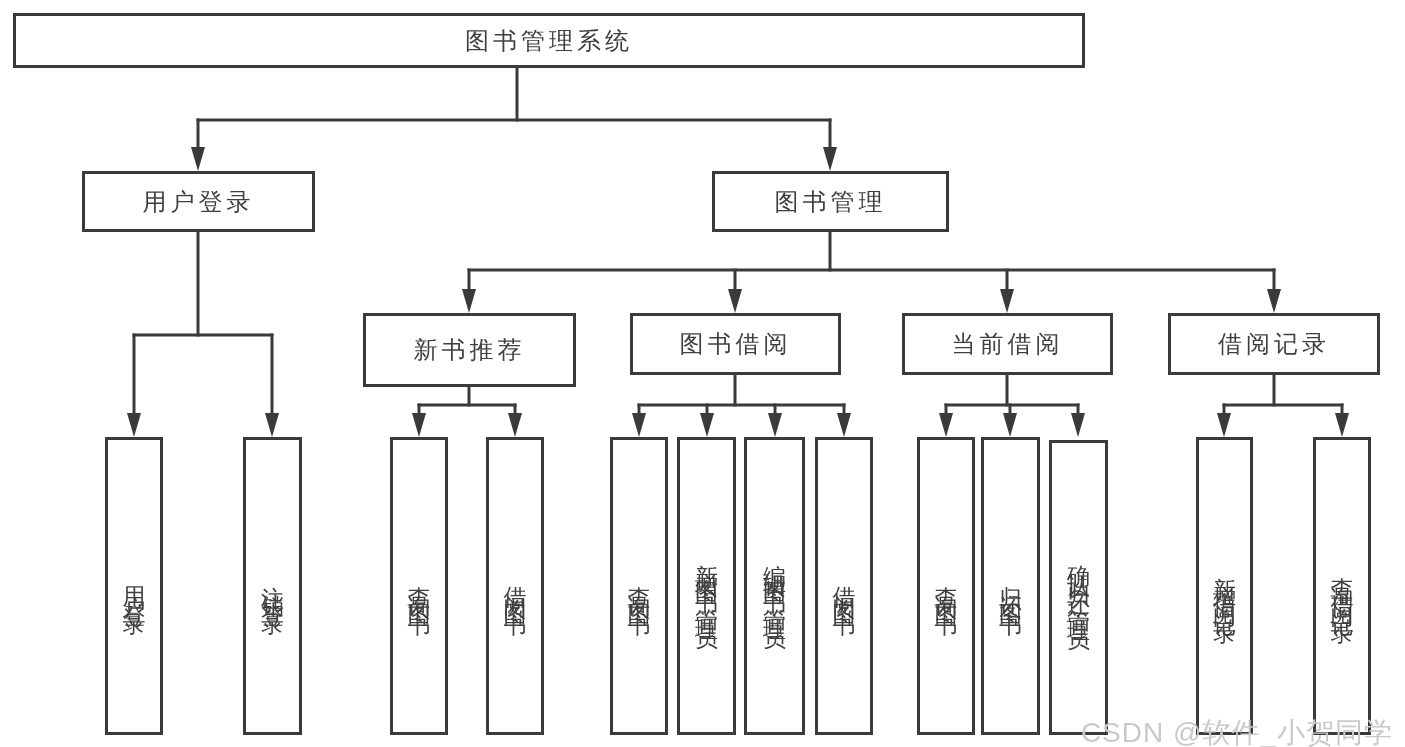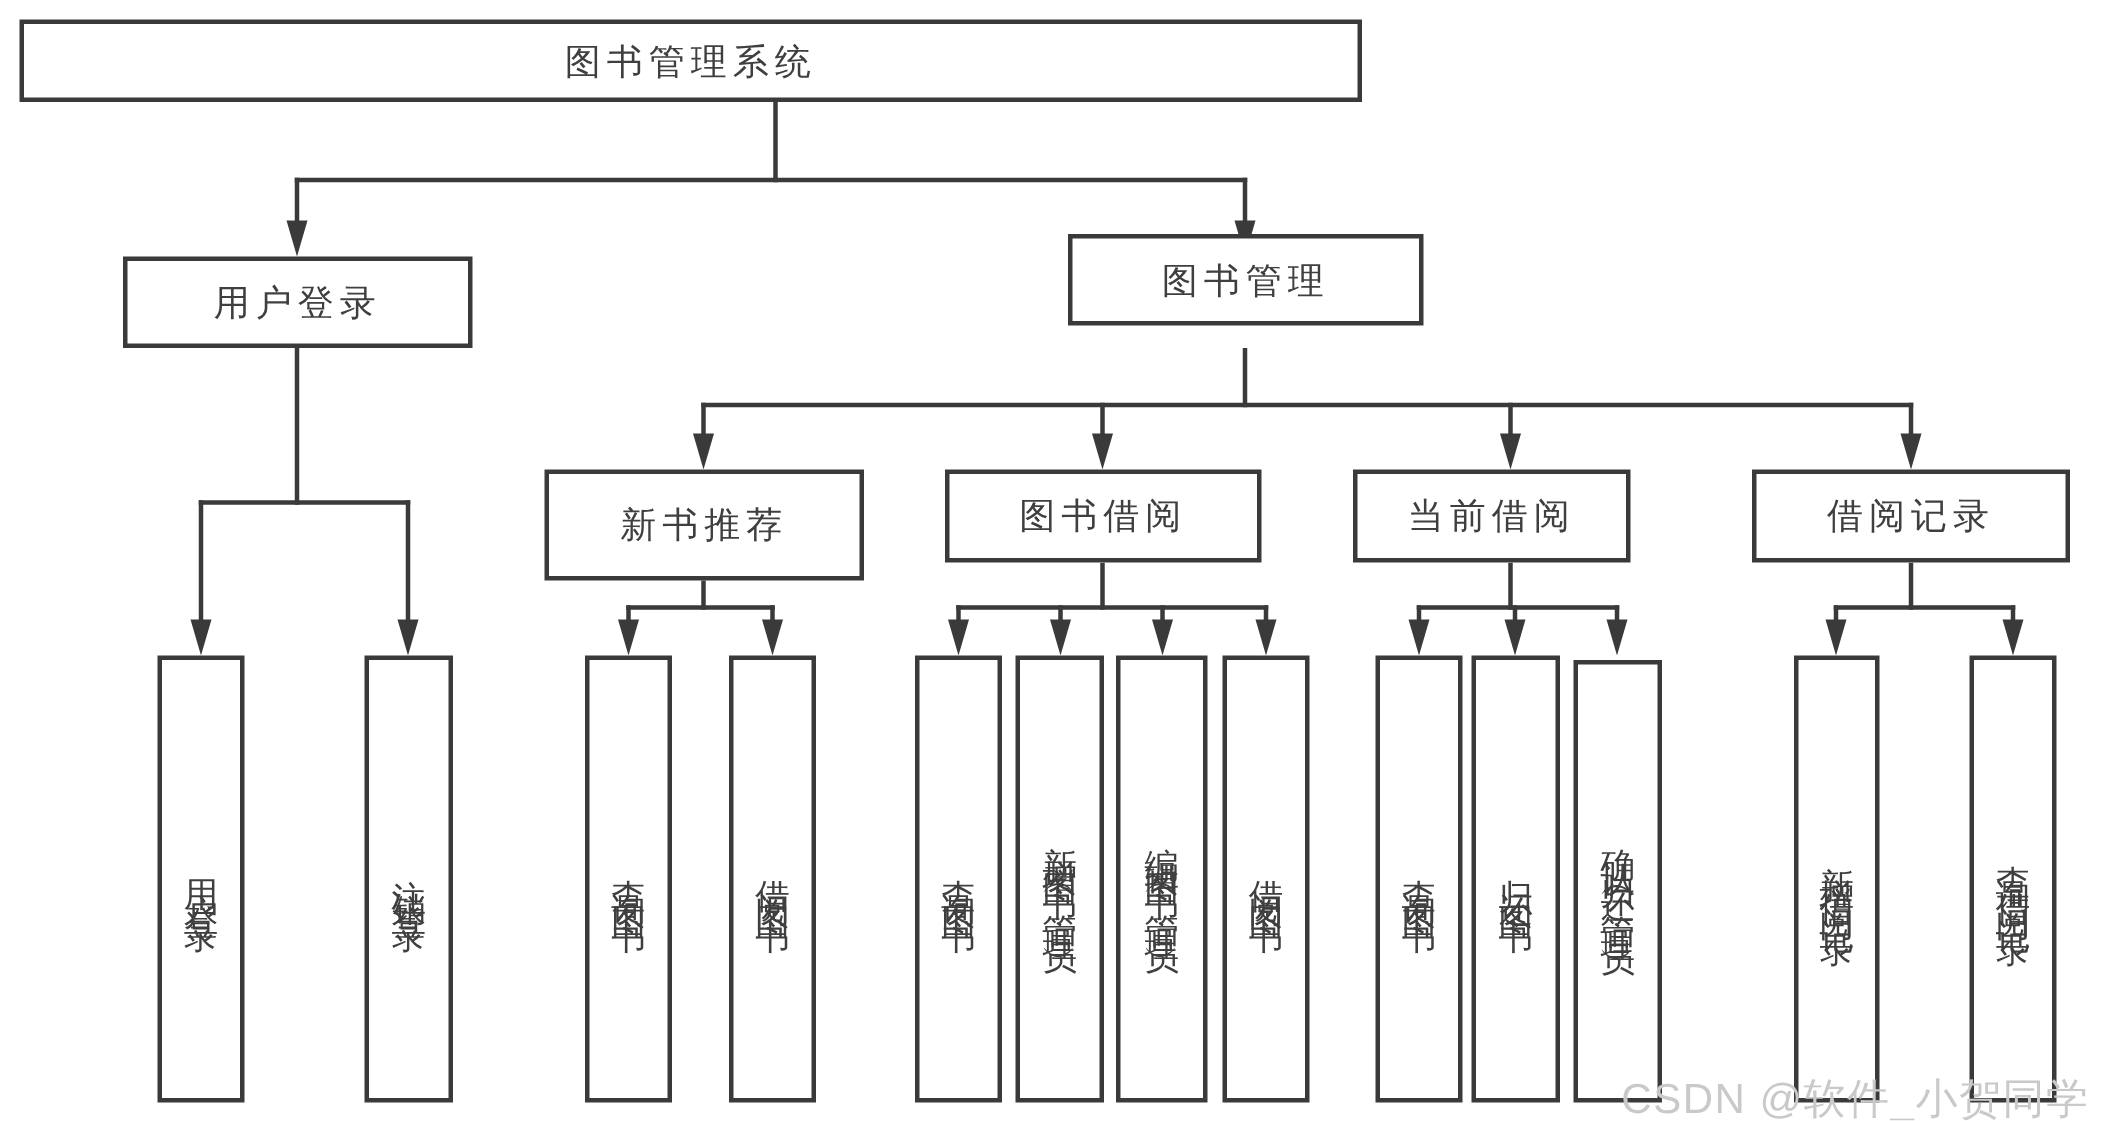--- a/index.html
+++ b/index.html
@@ -124,28 +124,28 @@
     <g>
       <line x1="1274" y1="375" x2="1274" y2="406.5"></line>
       <line x1="1222.5" y1="405" x2="1343.5" y2="405"></line>
       <line x1="1224" y1="403.5" x2="1224" y2="417"></line>
       <polygon points="1224,437 1217,413 1231,413"></polygon>
       <line x1="1342" y1="403.5" x2="1342" y2="417"></line>
       <polygon points="1342,437 1335,413 1349,413"></polygon>
     </g>
   </svg>
 
-  <div class="box hbox" style="left:13px; top:13px; width:895px; height:55px;">图书管理系统</div>
+  <div class="box hbox" style="left:13px; top:13px; width:1072px; height:55px;">图书管理系统</div>
 
   <div class="box hbox" style="left:82px; top:171px; width:233px; height:61px;">用户登录</div>
-  <div class="box hbox" style="left:712px; top:156px; width:237px; height:61px;">图书管理</div>
+  <div class="box hbox" style="left:712px; top:171px; width:237px; height:61px;">图书管理</div>
 
   <div class="box hbox" style="left:363px; top:313px; width:213px; height:74px;">新书推荐</div>
   <div class="box hbox" style="left:630px; top:313px; width:211px; height:62px;">图书借阅</div>
-  <div class="box hbox" style="left:902px; top:313px; width:185px; height:62px;">当前借阅</div>
+  <div class="box hbox" style="left:902px; top:313px; width:211px; height:62px;">当前借阅</div>
   <div class="box hbox" style="left:1168px; top:313px; width:212px; height:62px;">借阅记录</div>
 
   <div class="box vbox" style="left:105px; top:437px; width:58px; height:298px;">用户登录</div>
   <div class="box vbox" style="left:243px; top:437px; width:59px; height:298px;">注销登录</div>
 
   <div class="box vbox" style="left:390px; top:437px; width:58px; height:298px;">查询图书</div>
   <div class="box vbox" style="left:486px; top:437px; width:58px; height:298px;">借阅图书</div>
 
   <div class="box vbox" style="left:610px; top:437px; width:58px; height:298px;">查询图书</div>
   <div class="box vbox" style="left:677px; top:437px; width:59px; height:298px;">新增图书（管理员）</div>

